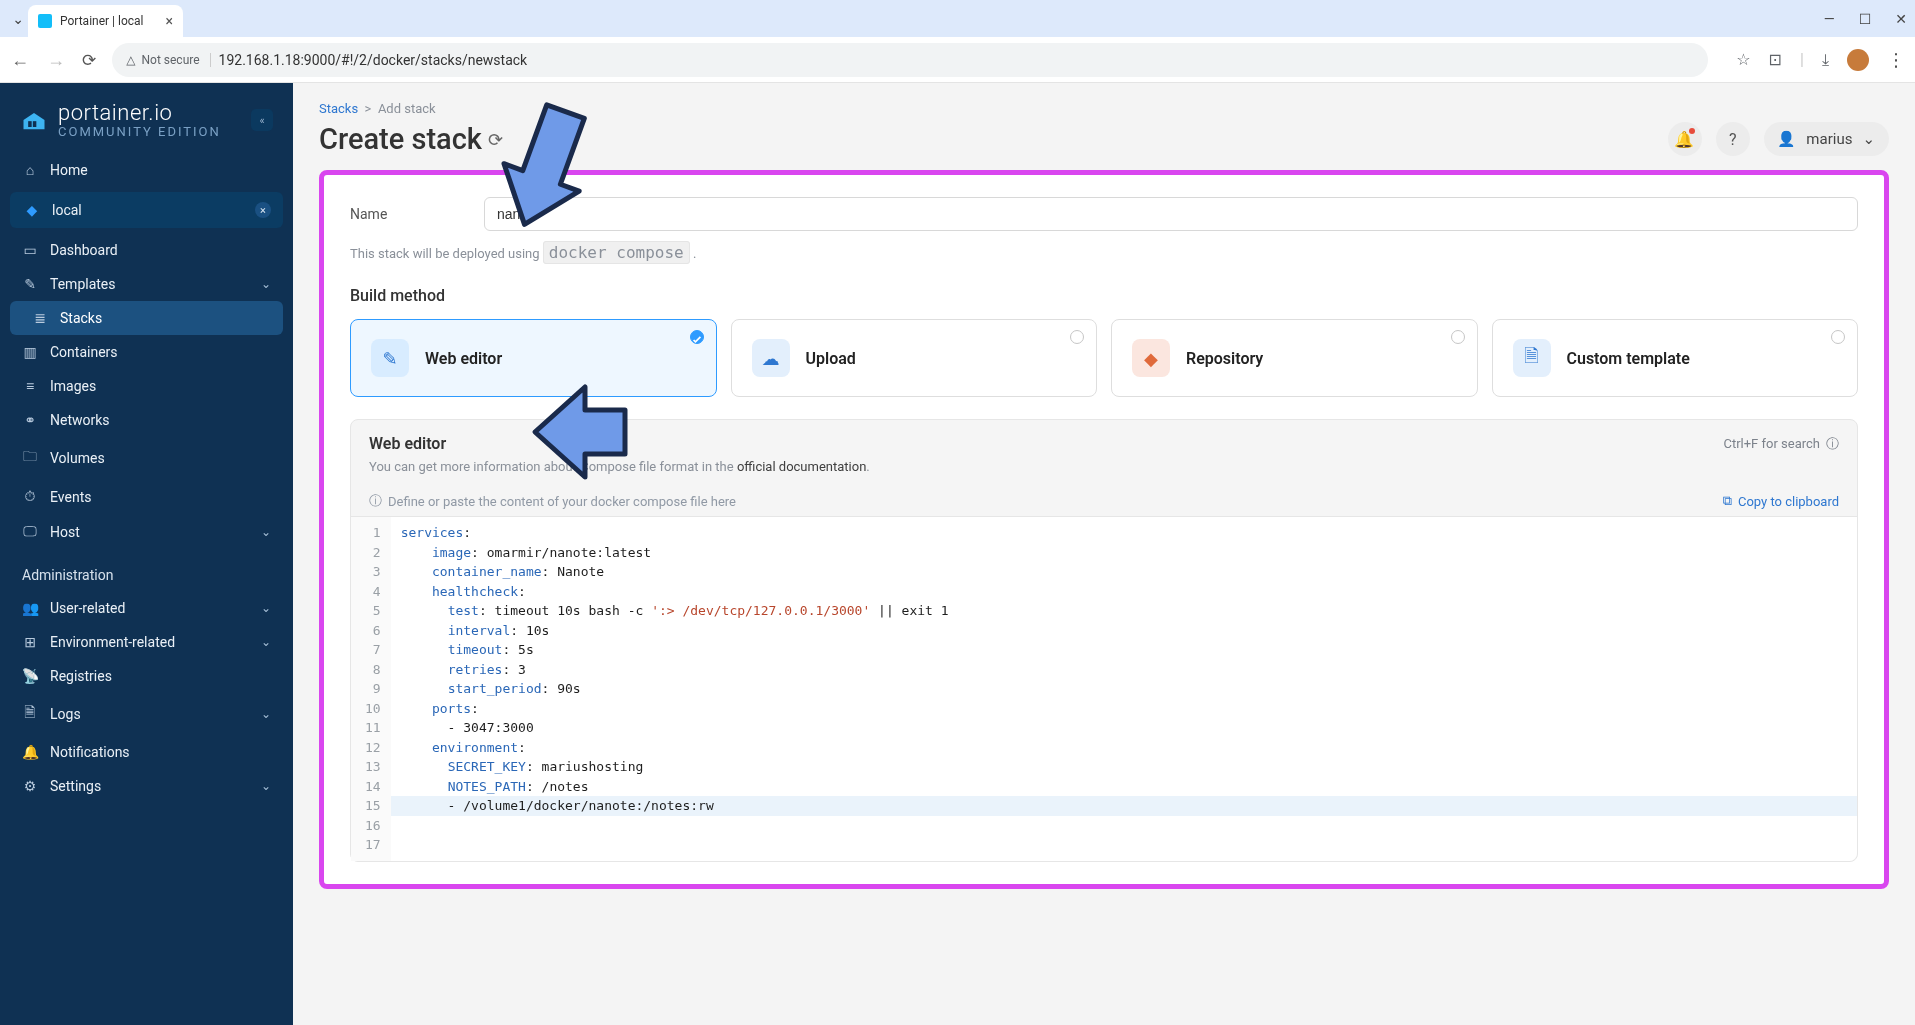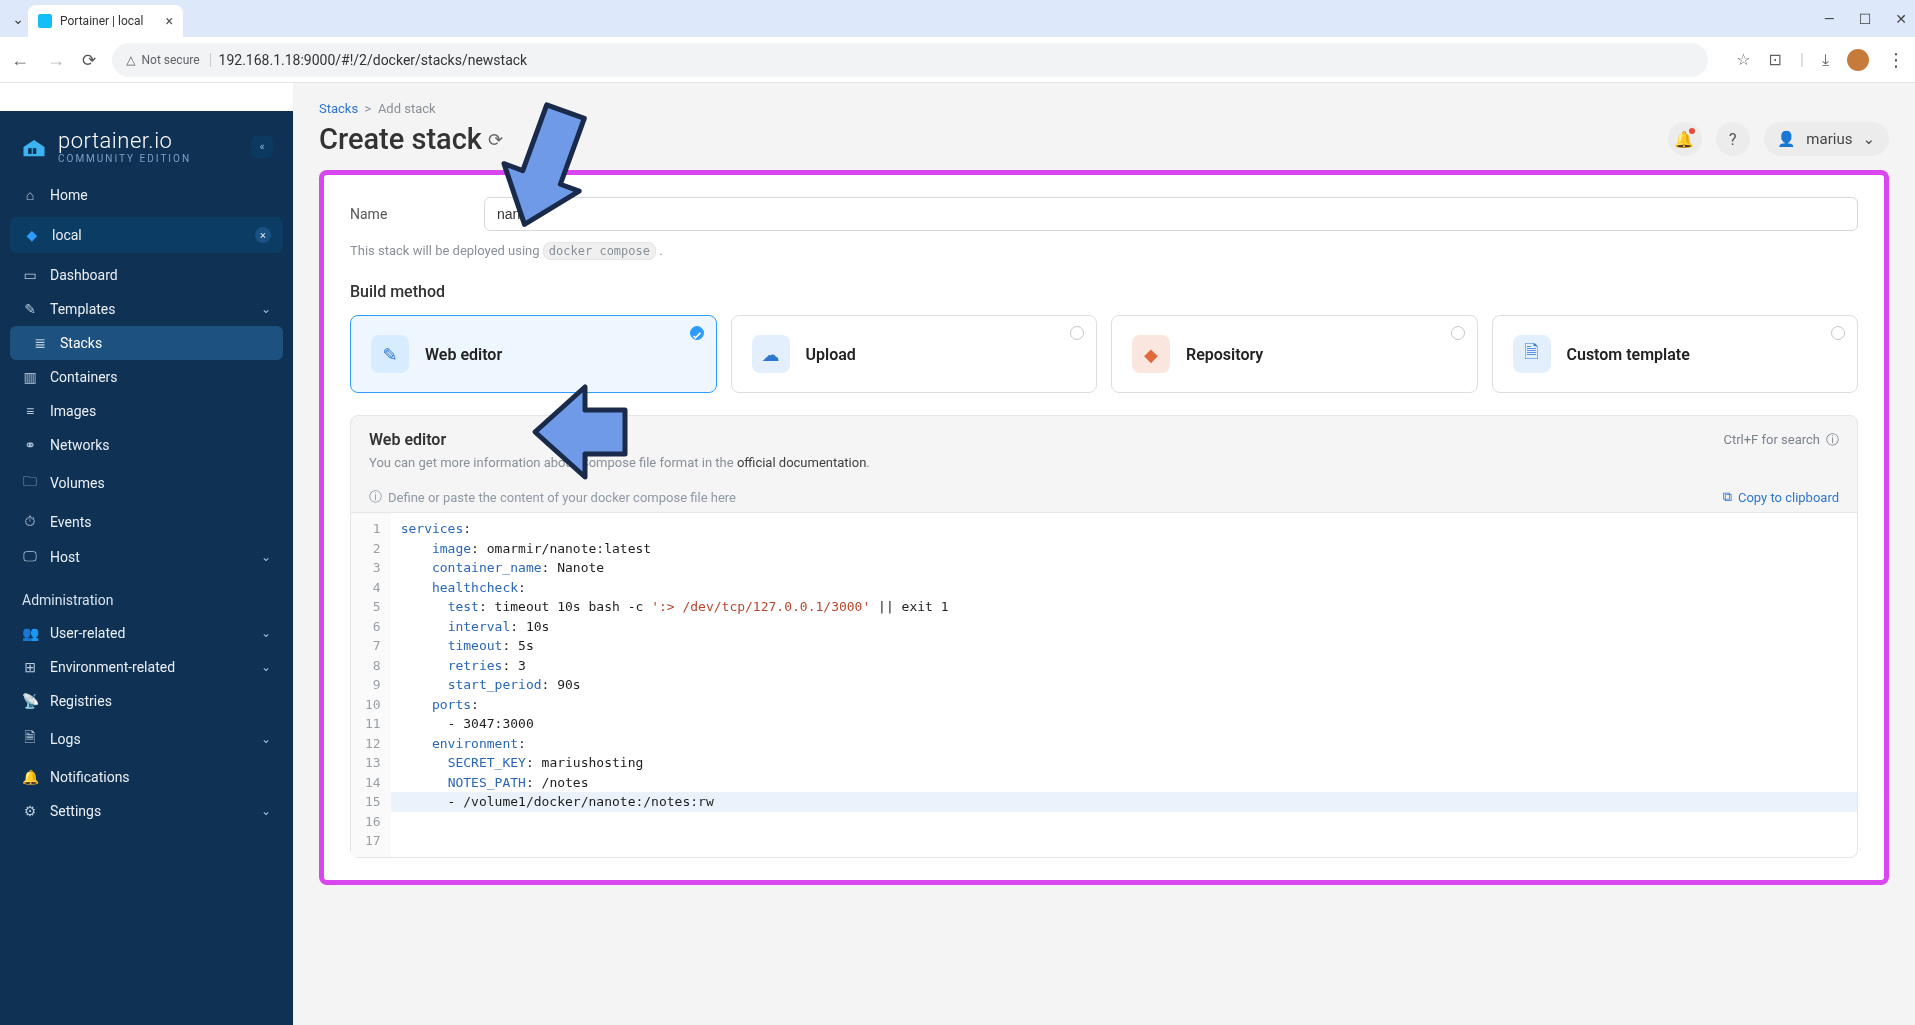--- a/index.html
+++ b/index.html
@@ -17,26 +17,26 @@
 .nav-btn.disabled { color: #bbb; }
 .reload-btn { color: #555; font-size: 17px; }
 .addr-bar { flex: 1; background: #f1f3f4; height: 34px; border-radius: 17px; display: flex; align-items: center; padding: 0 14px; gap: 8px; font-size: 14px; color: #333; }
 .addr-secure { display: flex; align-items: center; gap: 6px; color: #5f6368; font-size: 12px; border-right: 1px solid #ccc; padding-right: 10px; }
 .addr-right-icons { display: flex; align-items: center; gap: 18px; color: #5f6368; font-size: 16px; margin-left: 12px; }
 .avatar-circle { width: 22px; height: 22px; border-radius: 50%; background: #c77b3b; }
 .vdots { font-size: 18px; color: #444; }
 
 
 .app { display: flex; height: calc(1025px - 37px - 46px); width: 100%; }
-.sidebar { width: 293px; background: #0f3153; color: #cfd9e4; display: flex; flex-direction: column; padding: 10px 0; font-size: 14px; margin-top: 28px; }
+.sidebar { width: 293px; background: #0f3153; color: #cfd9e4; display: flex; flex-direction: column; padding: 10px 0; font-size: 14px; }
 .sb-brand { display: flex; align-items: center; gap: 10px; padding: 8px 20px 14px; }
 .brand-icon { width: 28px; height: 28px; }
 .brand-text { display: flex; flex-direction: column; line-height: 1.1; }
 .brand-title { color: #fff; font-size: 22px; font-weight: 300; letter-spacing: 0.5px; }
-.brand-sub { color: #7aa0c4; font-size: 10px; letter-spacing: 2px; text-align: center; }
+.brand-sub { color: #7aa0c4; font-size: 13px; letter-spacing: 2px; text-align: center; }
 .sb-collapse { margin-left: auto; width: 22px; height: 22px; border-radius: 5px; background: #0b395f; color: #9ab4cf; display: flex; align-items: center; justify-content: center; font-size: 11px; }
 
 .sb-item { display: flex; align-items: center; gap: 12px; padding: 9px 22px; color: #eaf0f6; cursor: pointer; }
 .sb-item .icon { width: 16px; text-align: center; color: #b9cbde; }
 .sb-item.group-head { margin: 5px 10px; background: #0b3c63; border-radius: 6px; padding: 10px 14px; position: relative; }
 .sb-item.group-head .close-x { position: absolute; right: 12px; width: 16px; height: 16px; border-radius: 50%; background: #1a5082; color: #dbe7f2; display: flex; align-items: center; justify-content: center; font-size: 11px; }
 .sb-item.active { background: #1c5180; border-radius: 6px; margin: 0 10px; padding: 9px 14px; color: #fff; }
 .sb-item.sub { padding-left: 22px; }
 .sb-item .chev { margin-left: auto; color: #a4bdd5; font-size: 12px; }
 .sb-section-title { padding: 18px 22px 8px; color: #d6e1ec; font-size: 14px; }
@@ -50,21 +50,21 @@
 .header-actions { margin-left: auto; display: flex; align-items: center; gap: 14px; }
 .circ-btn { width: 34px; height: 34px; border-radius: 50%; background: #ececec; color: #555; display: flex; align-items: center; justify-content: center; font-size: 16px; position: relative; }
 .bell-dot { position: absolute; top: 6px; right: 7px; width: 6px; height: 6px; border-radius: 50%; background: #e74c3c; }
 .user-pill { background: #ececec; border-radius: 17px; height: 34px; display: flex; align-items: center; gap: 10px; padding: 0 14px; color: #444; font-size: 15px; }
 
 .panel { background: #fff; margin: 0 26px 26px; border: 5px solid #d946ef; border-radius: 8px; padding: 22px 26px; }
 .field-row { display: flex; align-items: center; gap: 24px; }
 .field-label { width: 110px; color: #555; font-size: 14px; }
 .text-input { flex: 1; height: 34px; border: 1px solid #d8d8d8; border-radius: 6px; padding: 0 12px; font-size: 14px; color: #333; background: #fff; }
 .hint { margin-top: 12px; font-size: 13px; color: #8a9099; }
-.hint code { background: #f0f0f0; border: 1px solid #e5e5e5; border-radius: 8px; padding: 1px 5px; font-size: 12px; font-family: Menlo, Consolas, monospace; }
+.hint code { background: #f0f0f0; border: 1px solid #e5e5e5; border-radius: 3px; padding: 1px 5px; font-size: 16px; font-family: Menlo, Consolas, monospace; }
 
 .section-sub { margin-top: 24px; font-size: 16px; color: #333; font-weight: 500; }
 .build-methods { display: flex; gap: 14px; margin-top: 14px; }
 .bm-card { flex: 1; height: 78px; border: 1px solid #dedede; border-radius: 8px; display: flex; align-items: center; gap: 16px; padding: 0 20px; position: relative; background: #fff; cursor: pointer; }
 .bm-card.selected { border: 1px solid #2e9bff; background: #eef7ff; }
 .bm-card .indicator { position: absolute; top: 10px; right: 12px; width: 14px; height: 14px; border-radius: 50%; border: 1.5px solid #c6c6c6; }
 .bm-card.selected .indicator { background: #2e9bff; border-color: #2e9bff; }
 .bm-icon { width: 38px; height: 38px; border-radius: 8px; background: #e3effc; display: flex; align-items: center; justify-content: center; color: #2e77d0; font-size: 18px; }
 .bm-card.selected .bm-icon { background: #d8ecff; }
 .bm-card:nth-child(3) .bm-icon { background: #fbe6df; color: #e06a3b; }

